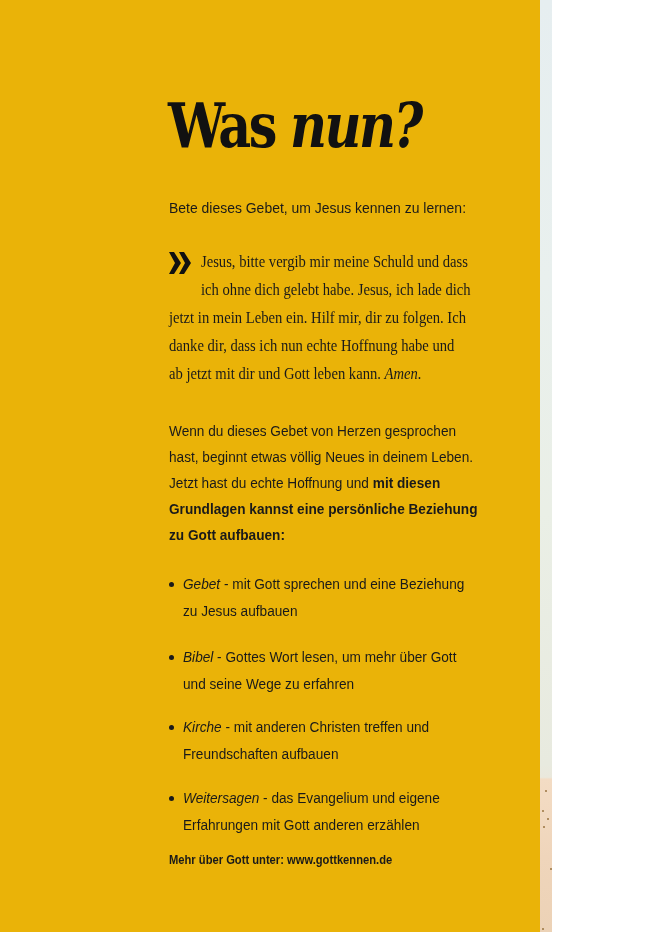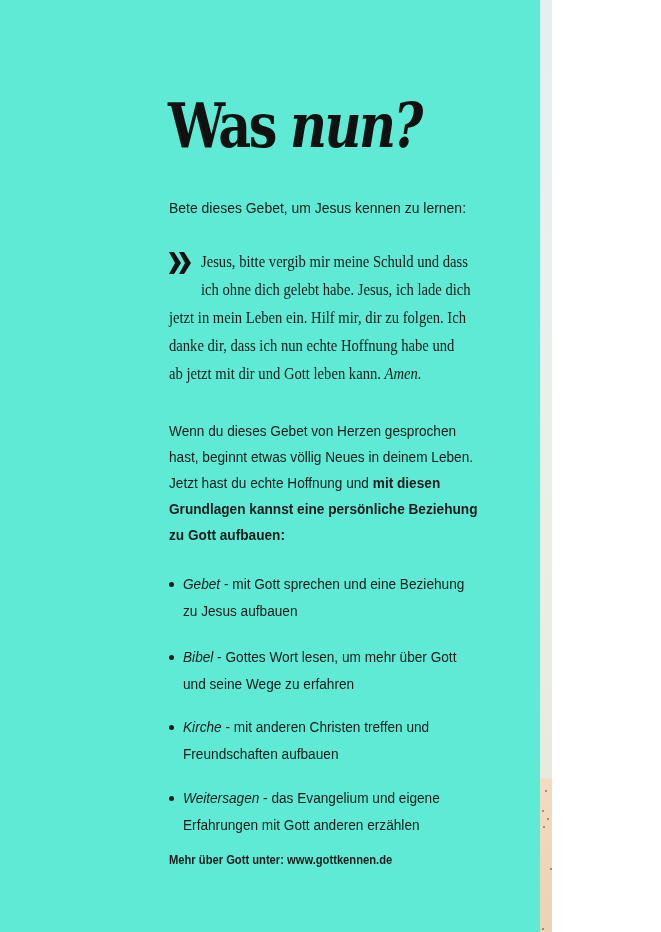--- a/index.html
+++ b/index.html
@@ -13,21 +13,21 @@
       position: relative;
       overflow: hidden;
       font-family: "Liberation Sans", sans-serif;
       color: #1a1a1a;
     }
     .page {
       position: absolute;
       left: 0; top: 0;
       width: 540px;
       height: 932px;
-      background: #5eead4;
+      background: #eab308;
     }
     .edge-strip {
       position: absolute;
       left: 540px;
       top: 0;
       width: 12px;
       height: 932px;
       background: linear-gradient(to bottom,
         #e6eef0 0%,
         #e9f0ee 30%,

